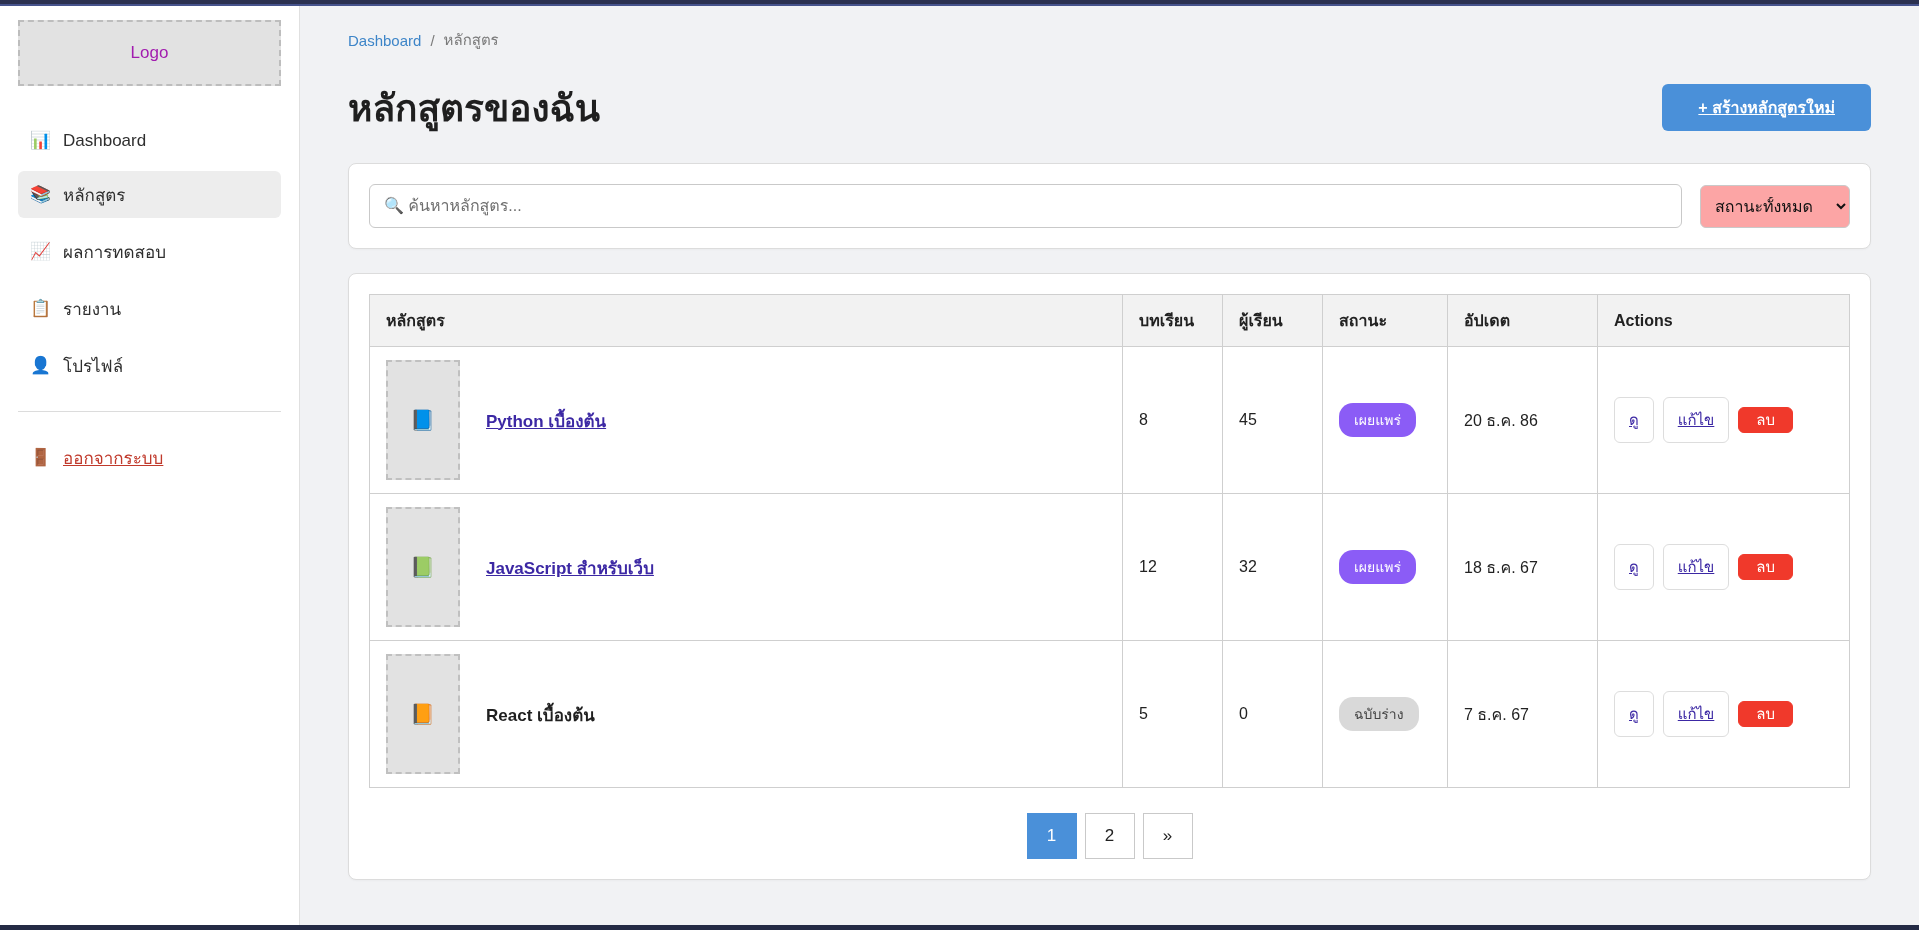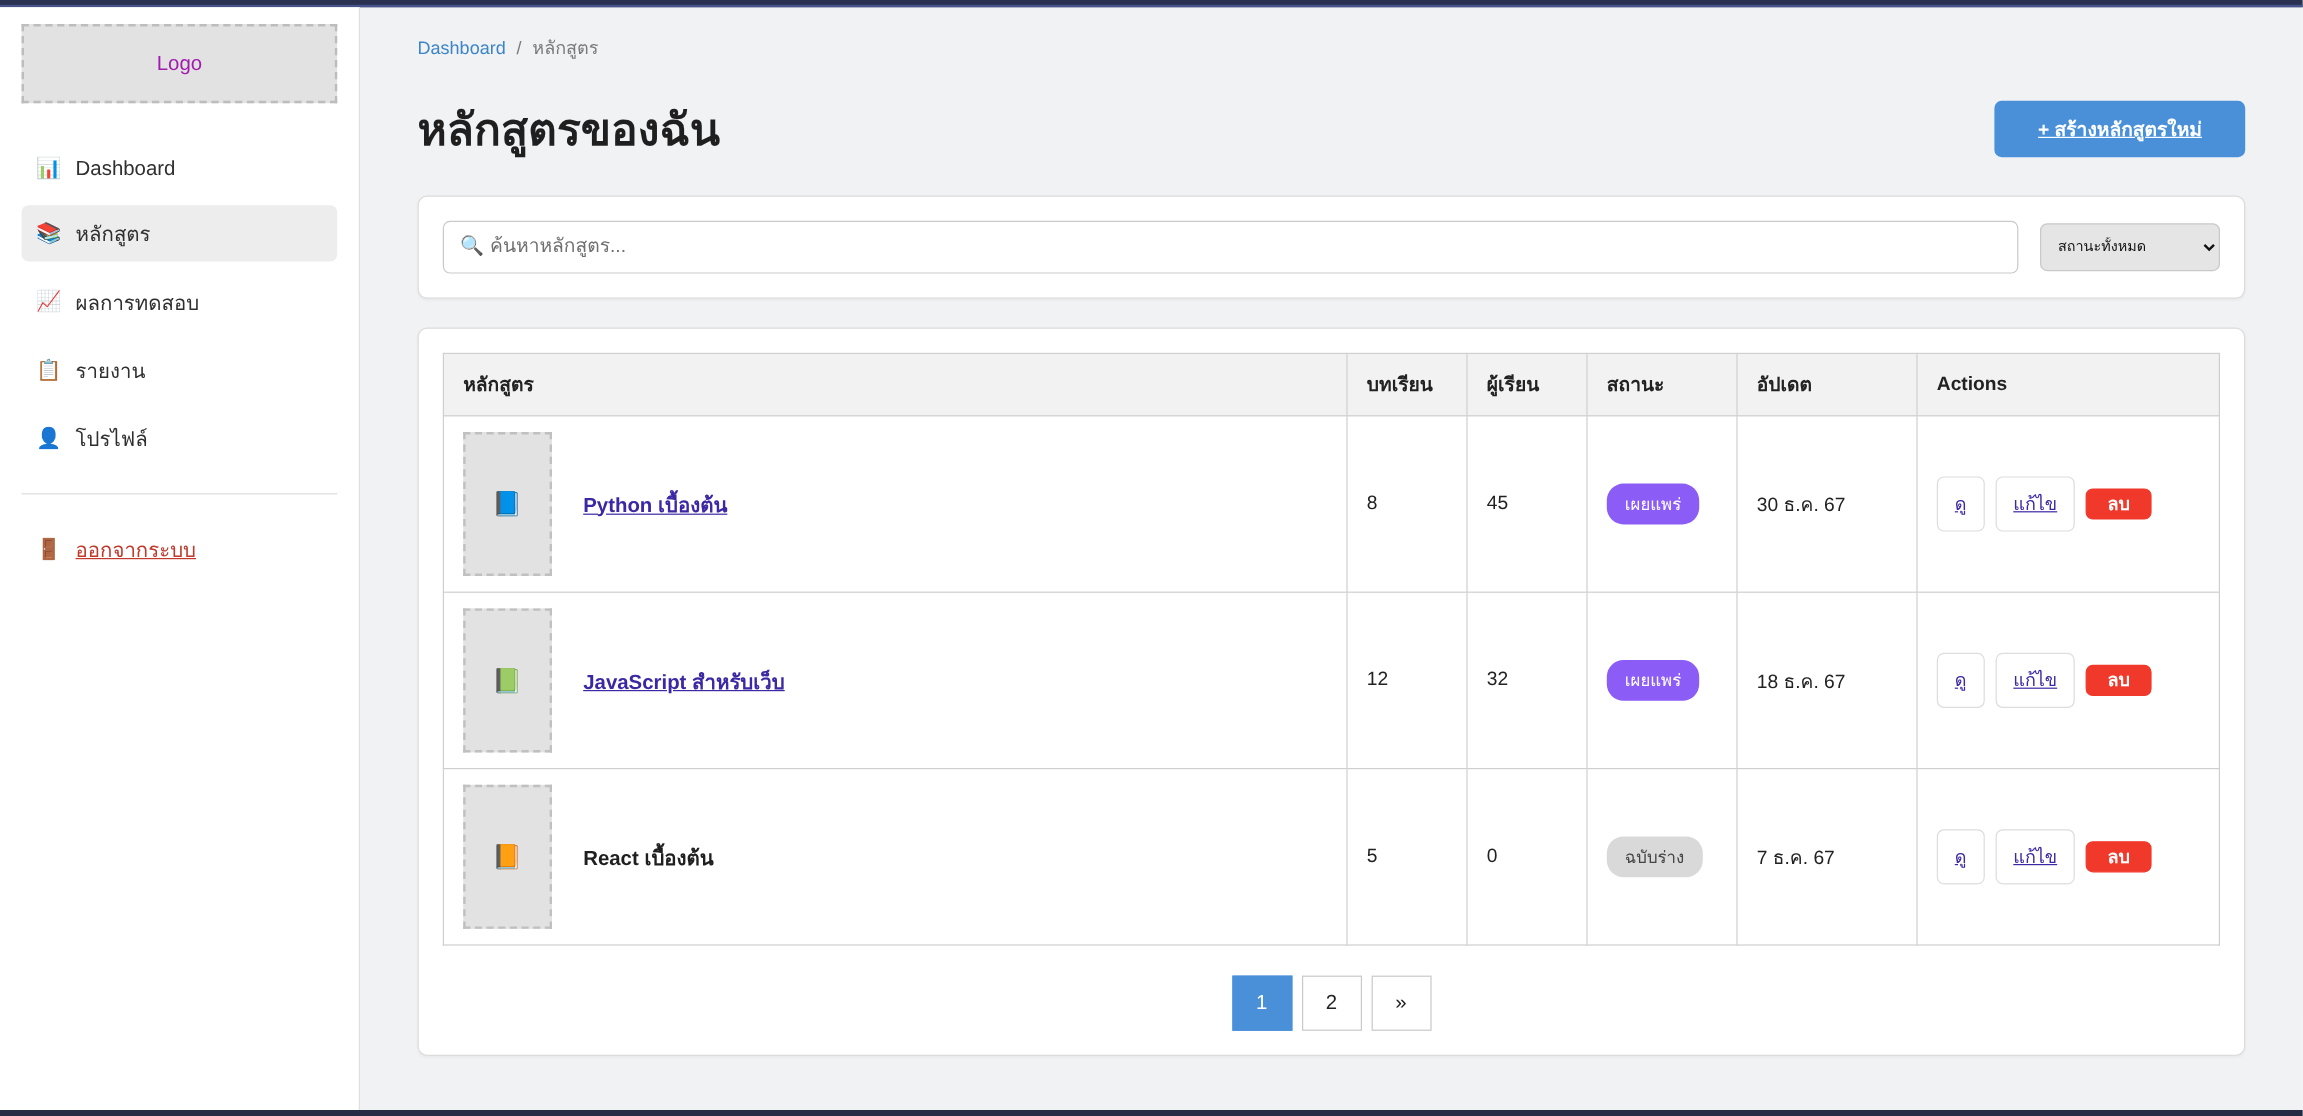--- a/index.html
+++ b/index.html
@@ -117,23 +117,23 @@
     font-size: 16px;
     font-family: inherit;
     color: #a16207;
     outline: none;
   }
   .search-input::placeholder { color: #6f6f6f; opacity: 1; }
   .status-select {
     border: 1px solid #c9c9c9;
     border-radius: 6px;
     padding: 11px 10px;
-    font-size: 12px;
-    font-family: Liberation Mono, monospace;
-    background: #e5e5e5;
+    font-size: 16px;
+    font-family: Liberation Serif, serif;
+    background: #fca5a5;
     color: #111;
     cursor: pointer;
     min-width: 150px;
   }
 
   .table-card { margin-top: 24px; padding: 20px; }
   table.courses {
     width: 100%;
     border-collapse: collapse;
     font-size: 16px;
@@ -196,21 +196,21 @@
     background: #ffffff;
     border: 1px solid #dddddd;
     color: #3c28a4;
     text-decoration: underline;
   }
   .btn-delete {
     background: #f0392b;
     border: 1px solid #f0392b;
     color: #ffffff;
     padding: 0 17px;
-    font-weight: bold;
+    font-weight: normal;
   }
 
   .pagination {
     margin-top: 25px;
     display: flex;
     justify-content: center;
     gap: 8px;
   }
   .page-btn {
     min-width: 50px;
@@ -313,21 +313,21 @@
               <div class="course-cell">
                 <div class="thumb">
                   <span>📘</span>
                 </div>
                 <a class="course-link">Python เบื้องต้น</a>
               </div>
             </td>
             <td>8</td>
             <td>45</td>
             <td><span class="badge published">เผยแพร่</span></td>
-            <td>30 ธ.ค. 67</td>
+            <td>20 ธ.ค. 86</td>
             <td>
               <div class="actions-cell">
                 <button class="btn btn-outline">ดู</button>
                 <button class="btn btn-outline">แก้ไข</button>
                 <button class="btn btn-delete">ลบ</button>
               </div>
             </td>
           </tr>
 
           <tr>

